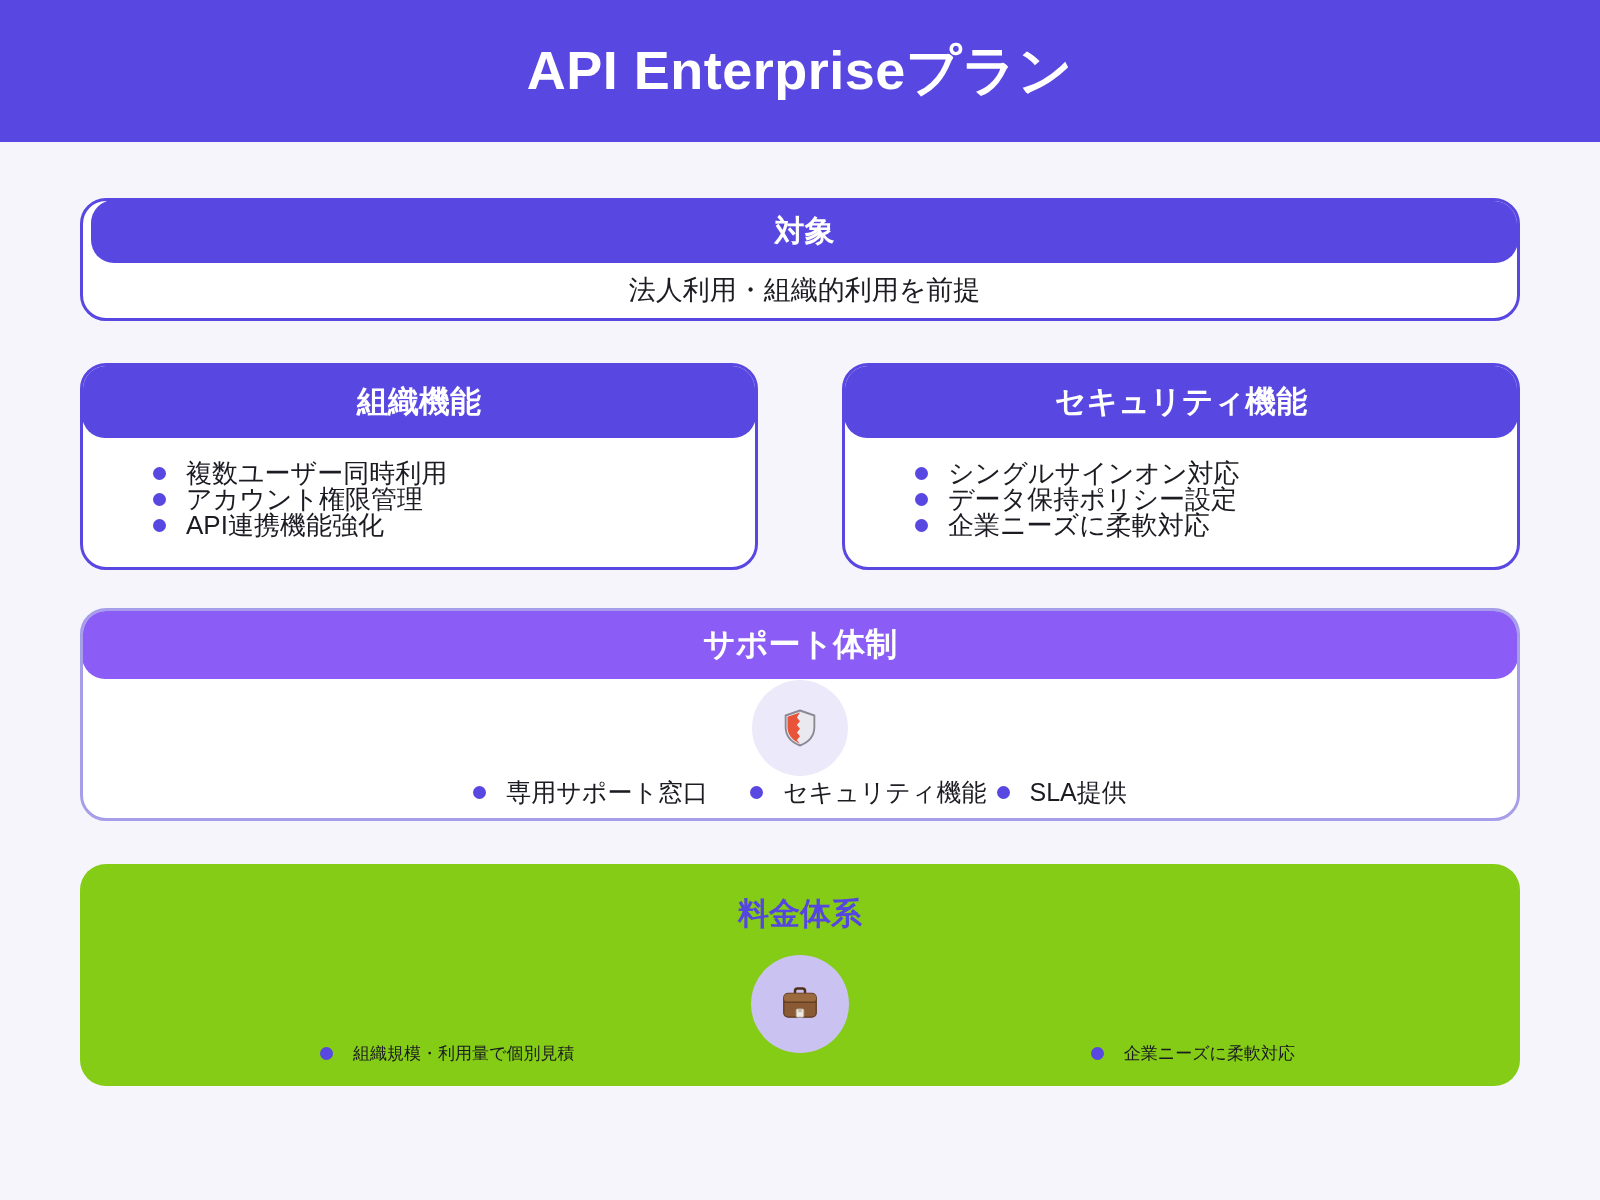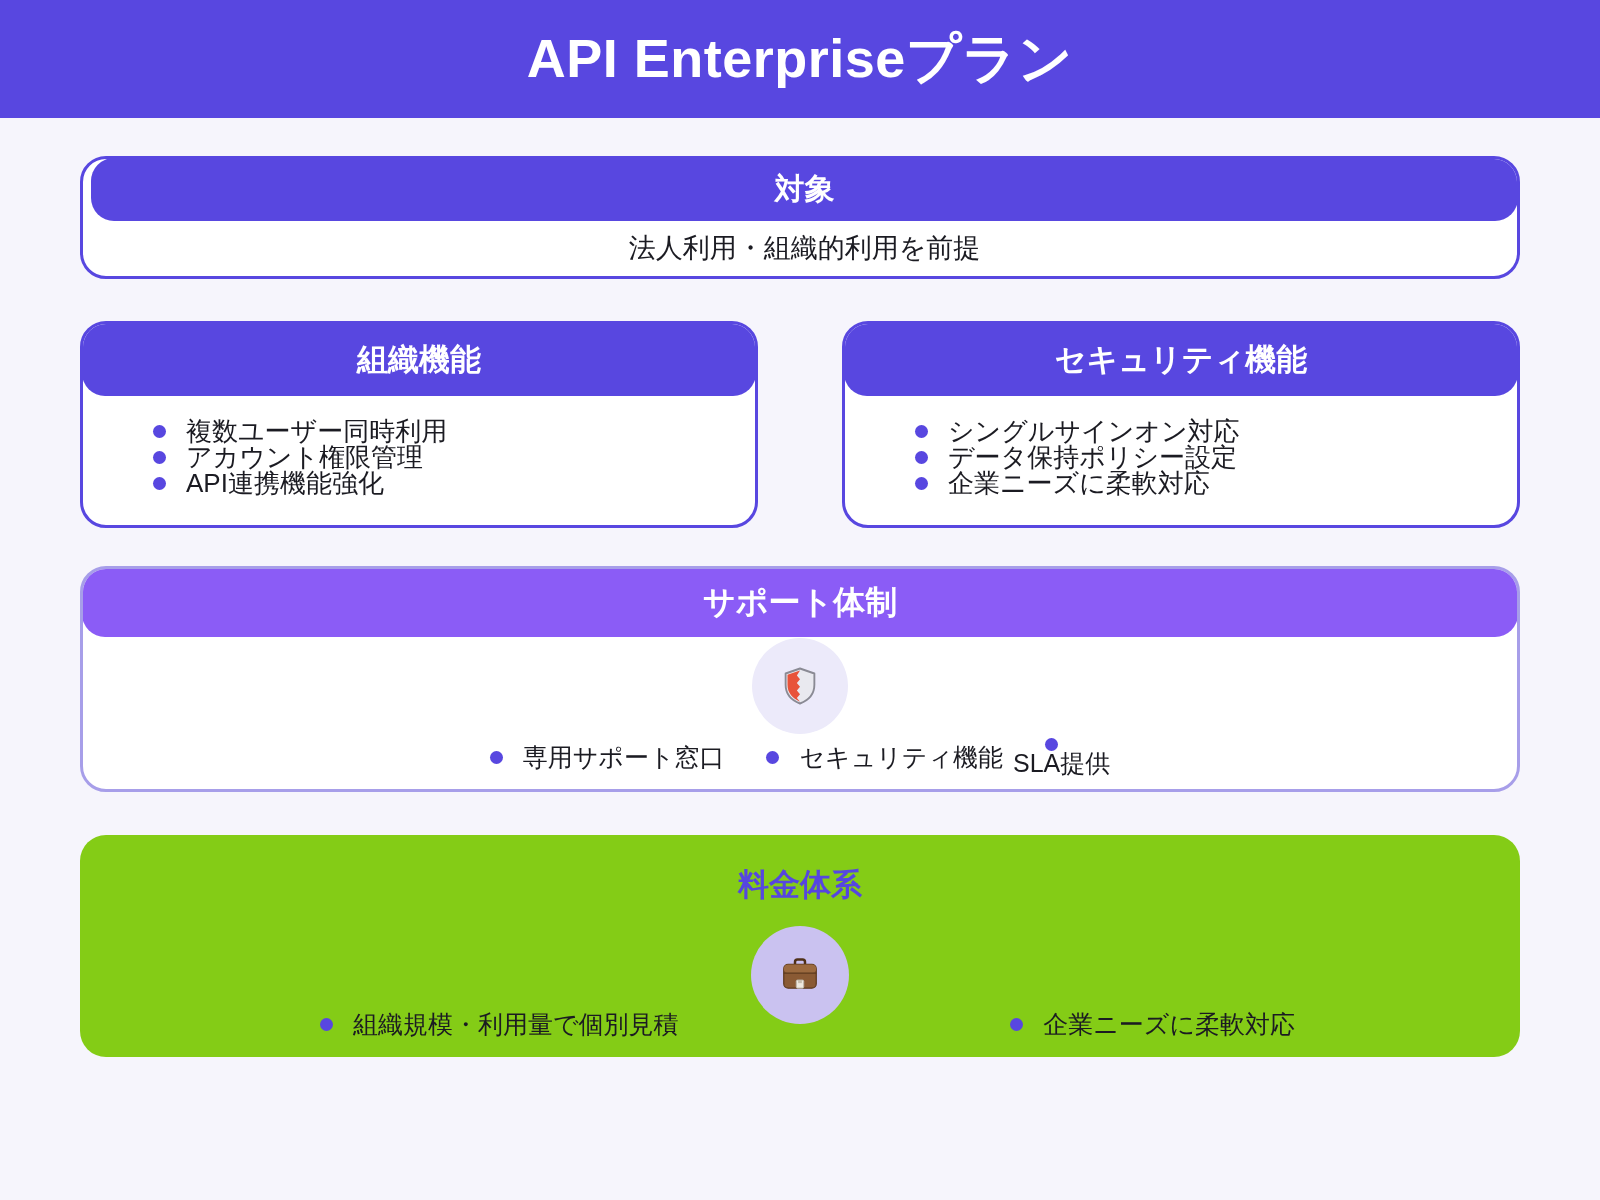--- a/index.html
+++ b/index.html
@@ -6,69 +6,69 @@
   html,body { width:1600px; height:1200px; }
   body {
     background:#f6f5fc;
     font-family:"Liberation Sans","DejaVu Sans",sans-serif;
     color:#1b1b22;
     overflow:hidden;
   }
 
   
   .banner {
-    height:118px; background:#5847e0;
+    height:142px; background:#5847e0;
     display:flex; align-items:center; justify-content:center;
   }
   .banner h1 { color:#ffffff; font-size:54px; font-weight:bold; letter-spacing:.5px; }
 
   .content { padding:0 80px; }
 
   
   .card { background:#ffffff; border:3px solid #5847e0; border-radius:26px; overflow:hidden; }
   .card-header {
     background:#5847e0; border-radius:23px;
     display:flex; align-items:center; justify-content:center;
     color:#ffffff; font-weight:bold; margin:-1px;
   }
 
   
-  .target-card { margin-top:38px;padding-left:9px; }
+  .target-card { margin-top:56px;padding-left:9px; }
   .target-card .card-header { height:63px; font-size:30px; }
   .target-body { height:56px; display:flex; align-items:center; justify-content:center; font-size:27px; }
 
   
   .two-col { display:grid; grid-template-columns:1fr 1fr; column-gap:84px; margin-top:42px; }
   .feature-card .card-header { height:73px; font-size:31px; }
   .bullet-list { list-style:none; padding:23px 20px 29px 70px; }
   .bullet-list li { display:flex; align-items:center; font-size:26px; line-height:26px; }
   .bullet-list li + li { }
   .dot { width:13px; height:13px; border-radius:50%; background:#5847e0; margin-right:20px; flex:none; }
 
   
   .support-card { margin-top:38px; border-color:#a79ee9; }
   .support-card .card-header { background:#8b5cf6; height:69px; font-size:32px; }
   .support-body { display:flex; flex-direction:column; align-items:center; padding:2px 0 13px; }
   .icon-circle { border-radius:50%; display:flex; align-items:center; justify-content:center; flex:none; }
   .support-circle { width:96px; height:96px; background:#eceafa; }
   .support-items { display:flex; align-items:center; margin-top:4px; font-size:25px; line-height:25px; }
   .support-items .item { display:flex; align-items:center; }
   .support-items .item:nth-child(2) { margin-left:42px; }
-  .support-items .item:nth-child(3) { margin-left:10px;flex-direction:column; }
+  .support-items .item:nth-child(3) { margin-left:10px; }
 
   
   .pricing-card {
     margin-top:43px; background:#84cc16; border-radius:26px;
     height:222px; padding-top:34px;
   }
   .pricing-title { text-align:center; font-size:31px; line-height:31px; font-weight:bold; color:#5646e0; }
   .pricing-circle { width:98px; height:98px; background:#cac2f0; margin:26px auto 0; }
   .pricing-items {
     display:flex; justify-content:space-between; align-items:center;
-    padding:0 225px 0 240px; margin-top:-12px; font-size:25px; line-height:25px;
+    padding:0 225px 0 240px; margin-top:-12px; font-size:17px; line-height:25px;
   }
   .pricing-items .item { display:flex; align-items:center; }
 </style>
 </head>
 <body>
 
 <header class="banner">
   <h1>API Enterpriseプラン</h1>
 </header>
 

